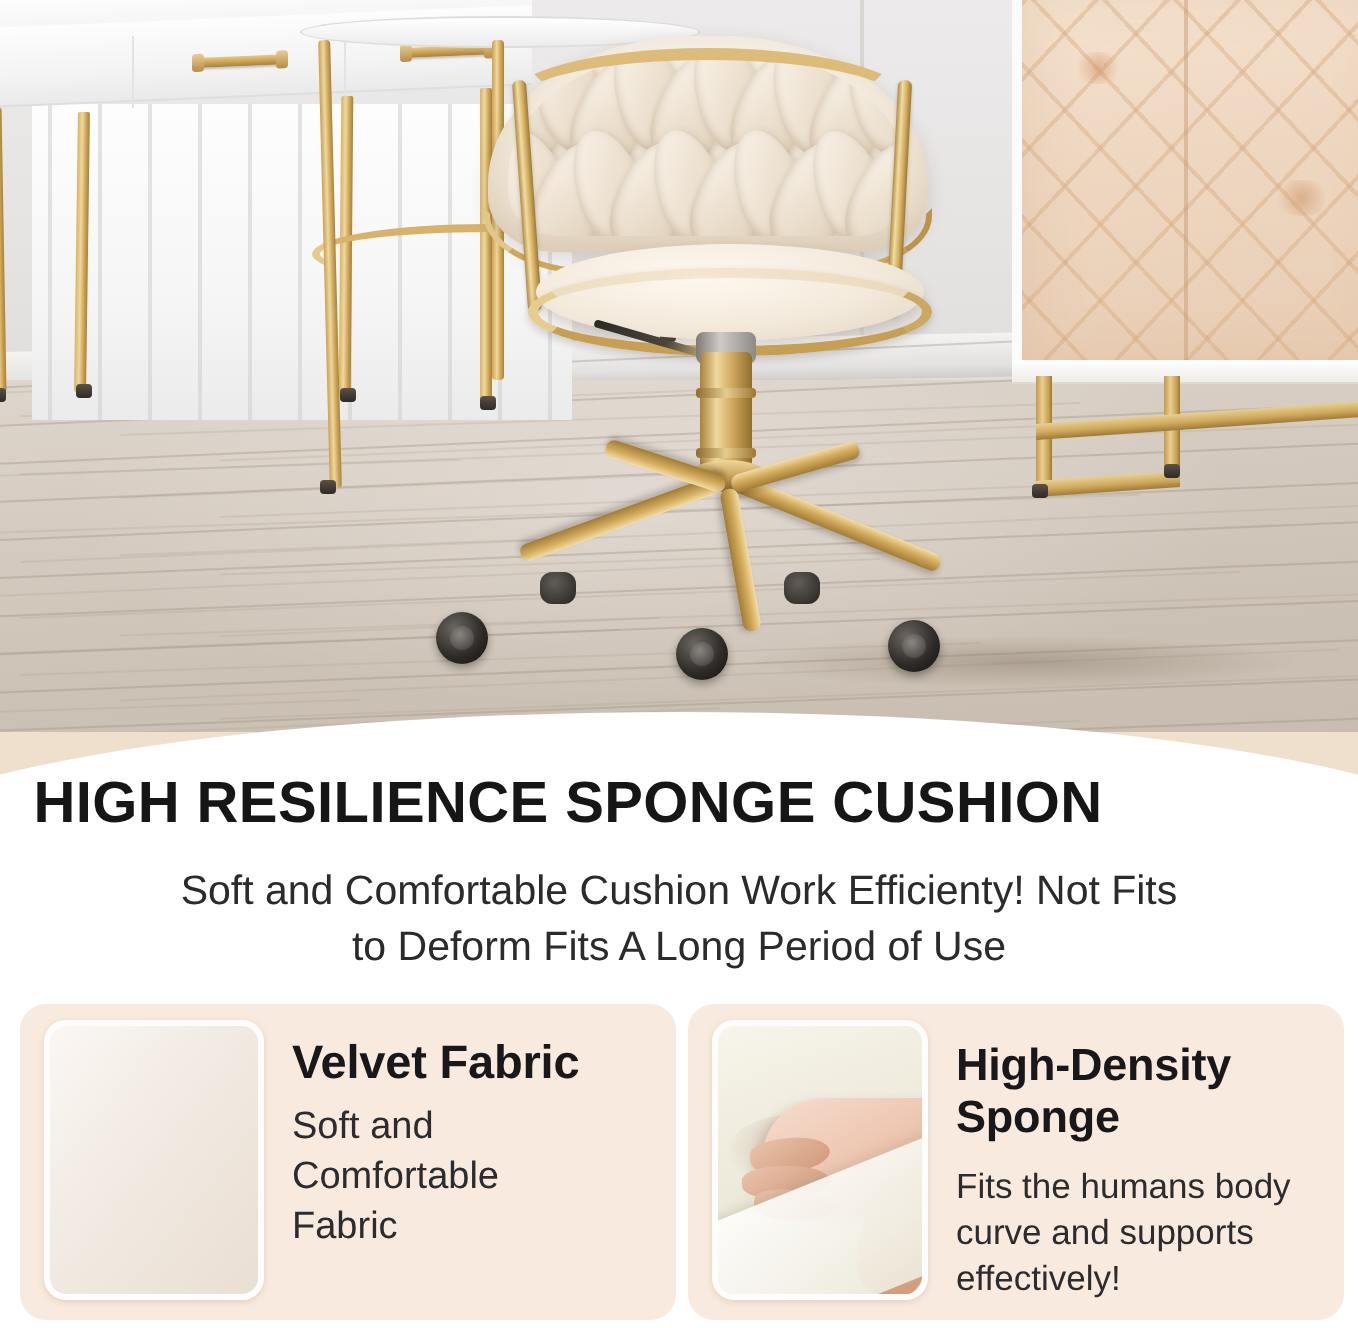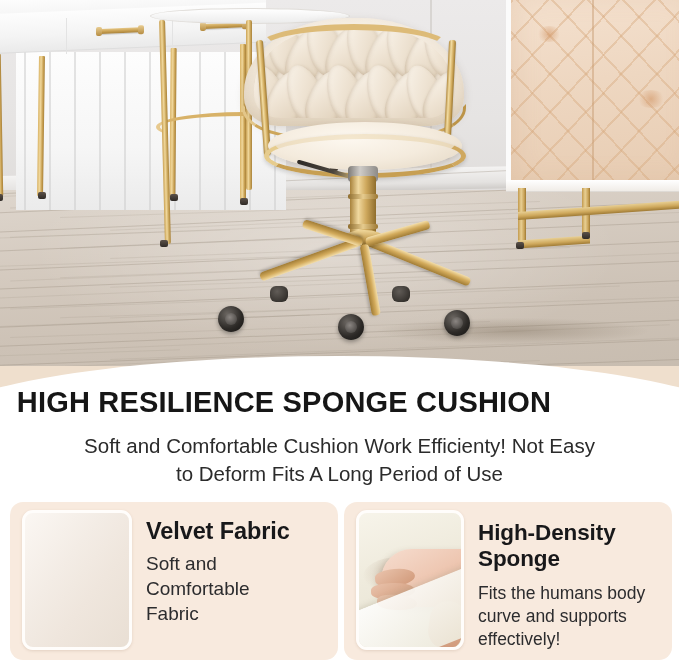--- a/index.html
+++ b/index.html
@@ -533,21 +533,21 @@
 
     <div class="tan-band"></div>
   </div>
 
   <div class="white-ellipse"></div>
   <div class="white-fill"></div>
 
   <div class="headline">HIGH RESILIENCE SPONGE CUSHION</div>
 
   <div class="subhead">
-    <div>Soft and Comfortable Cushion Work Efficienty!  Not Easy</div>
+    <div>Soft and Comfortable Cushion Work Efficienty!  Not Fits</div>
     <div>to Deform Fits A Long Period of Use</div>
   </div>
 
   <div class="cards">
 
     <div class="card card-right">
       <div class="thumb thumb-sponge">
         <div class="sp-dent"></div>
         <div class="sp-hand">
           <div class="sp-finger" style="left:-6px; top:20px; width:40px; height:17px; transform:rotate(-6deg);"></div>

